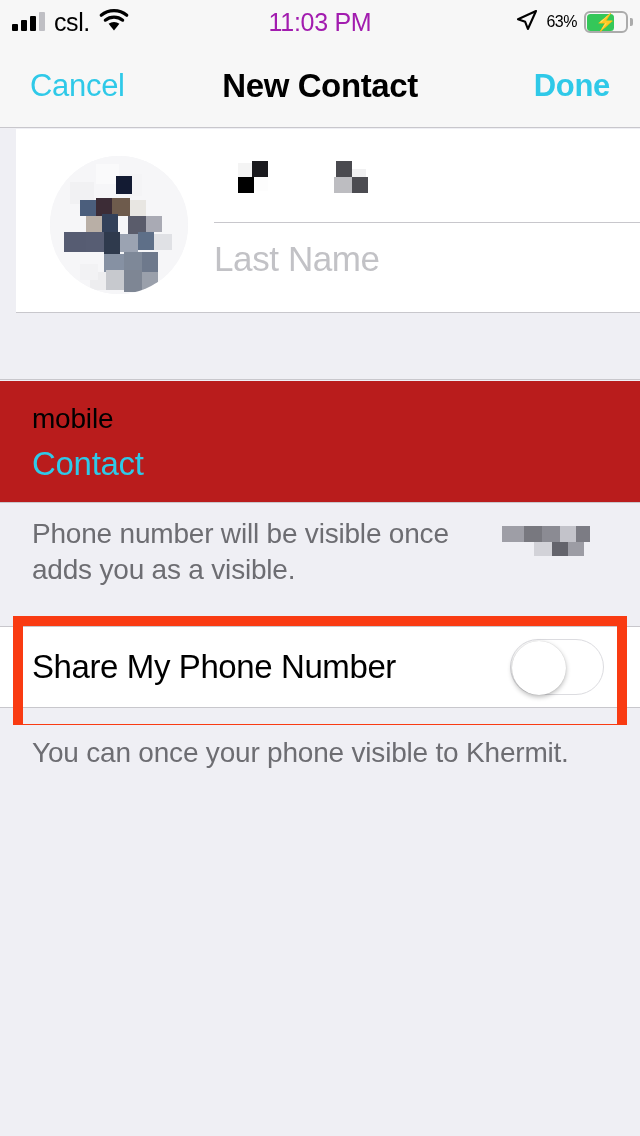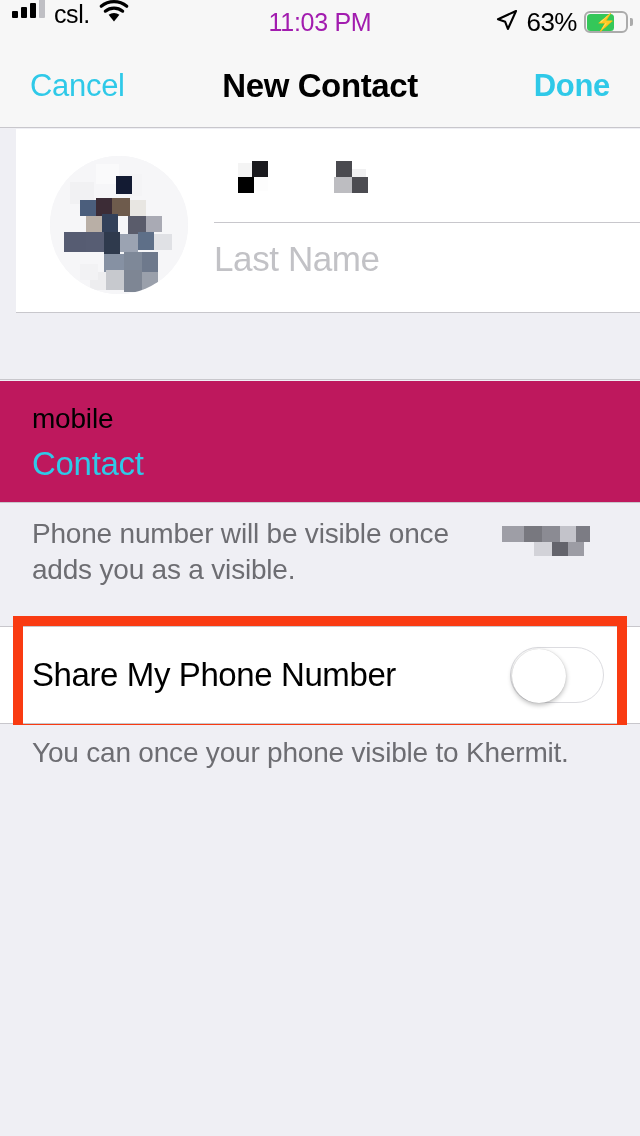--- a/index.html
+++ b/index.html
@@ -11,27 +11,27 @@
     overflow: hidden;
   }
   #screen { position: relative; width: 640px; height: 1136px; background: #EFEFF4; }
 
   
   .statusbar {
     position: absolute; top: 0; left: 0; width: 640px; height: 44px;
     background: #F7F7F7;
     display: flex; align-items: center;
   }
-  .sb-left { position: absolute; left: 12px; top: 0; height: 44px; display: flex; gap: 9px; }
+  .sb-left { position: absolute; left: 12px; top: 0; height: 44px; display: flex; align-items: center; gap: 9px; }
   .sb-center { position: absolute; left: 0; width: 640px; text-align: center; top: 0; height: 44px;
                display: flex; align-items: center; justify-content: center; }
   .sb-right { position: absolute; right: 12px; top: 0; height: 44px; display: flex; align-items: center; gap: 7px; }
   .sb-time { font-size: 25px; font-weight: 400; color: #a21caf; letter-spacing: -0.3px; }
   .carrier { font-size: 25px; color: #000; letter-spacing: -0.4px; }
-  .sb-pct { font-size: 26px; color: #000; letter-spacing: -0.5px; }
+  .sb-pct { font-size: 16px; color: #000; letter-spacing: -0.5px; }
 
   .bars { display: flex; align-items: flex-end; gap: 3px; height: 18px; }
   .bars i { display: block; width: 6px; background: #000; border-radius: 1px; }
   .bars i:nth-child(1) { height: 7px; }
   .bars i:nth-child(2) { height: 11px; }
   .bars i:nth-child(3) { height: 15px; }
   .bars i:nth-child(4) { height: 19px; background: #BFBFC4; }
 
   .battery { position: relative; width: 44px; height: 22px; }
   .battery .shell { position: absolute; inset: 0; border: 2px solid #4D4D4D; border-radius: 6px; opacity: .45; }
@@ -71,34 +71,34 @@
 
   
   .gap-section {
     position: absolute; top: 314px; left: 0; width: 640px; height: 66px;
     background: #EFEFF4; border-bottom: 1px solid #C8C7CC;
   }
 
   
   .phone-card {
     position: absolute; top: 381px; left: 0; width: 640px; height: 122px;
-    background: #be185d; border-bottom: 1px solid #C8C7CC;
+    background: #b91c1c; border-bottom: 1px solid #C8C7CC;
   }
   .phone-label { position: absolute; left: 32px; top: 22px; font-size: 28px; color: #000; letter-spacing: -0.2px; }
   .phone-value { position: absolute; left: 32px; top: 64px; font-size: 33px; color: #2FC9E8; letter-spacing: -0.3px; }
 
   
   .footer-1 { position: absolute; top: 504px; left: 0; width: 640px; height: 118px; background: #EFEFF4; }
   .footer-1 .line { position: absolute; left: 32px; font-size: 28px; color: #6D6D72; letter-spacing: -0.2px; }
   .footer-1 .l1 { top: 14px; }
   .footer-1 .l2 { top: 50px; }
 
   
   .toggle-card {
-    position: absolute; top: 626px; left: 0; width: 640px; height: 98px;
+    position: absolute; top: 626px; left: 0; width: 640px; height: 82px;
     background: #FFF; border-top: 1px solid #C8C7CC; border-bottom: 1px solid #C8C7CC;
   }
   .toggle-label { position: absolute; left: 32px; top: 50%; transform: translateY(-50%);
                   font-size: 33px; color: #000; letter-spacing: -0.4px; }
   .switch { position: absolute; right: 36px; top: 50%; transform: translateY(-50%);
             width: 94px; height: 56px; border-radius: 28px; background: #FFF;
             border: 1px solid #DCDCE0; }
   .switch .knob { position: absolute; left: 1px; top: 1px; width: 54px; height: 54px;
                   border-radius: 50%; background: #FFF;
                   box-shadow: 0 2px 5px rgba(0,0,0,.28), 0 0 1px rgba(0,0,0,.18); }

